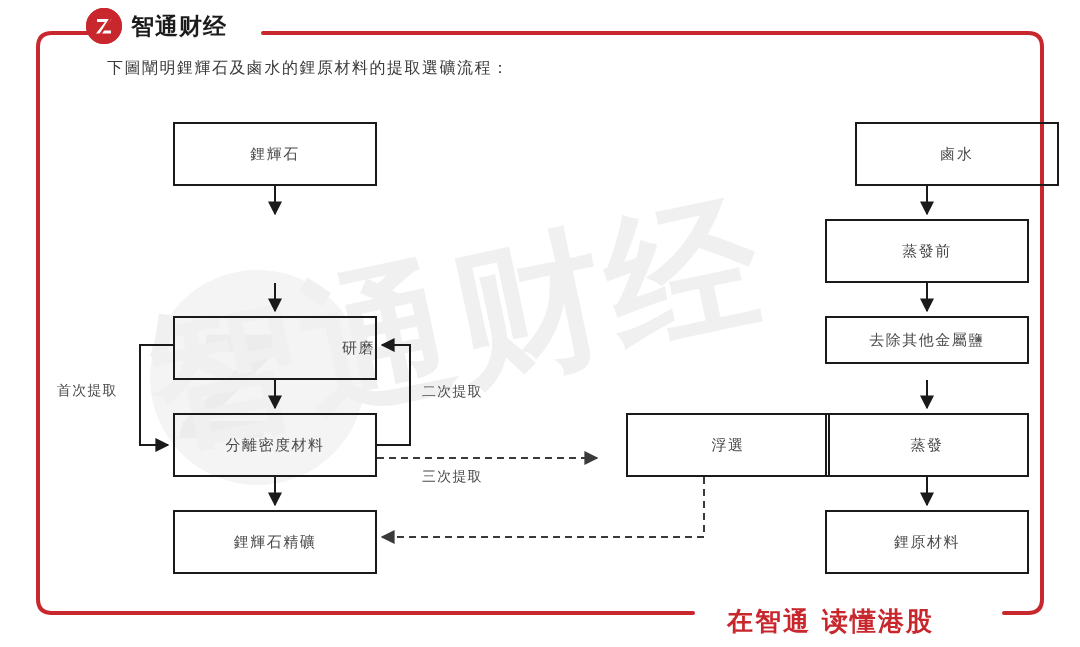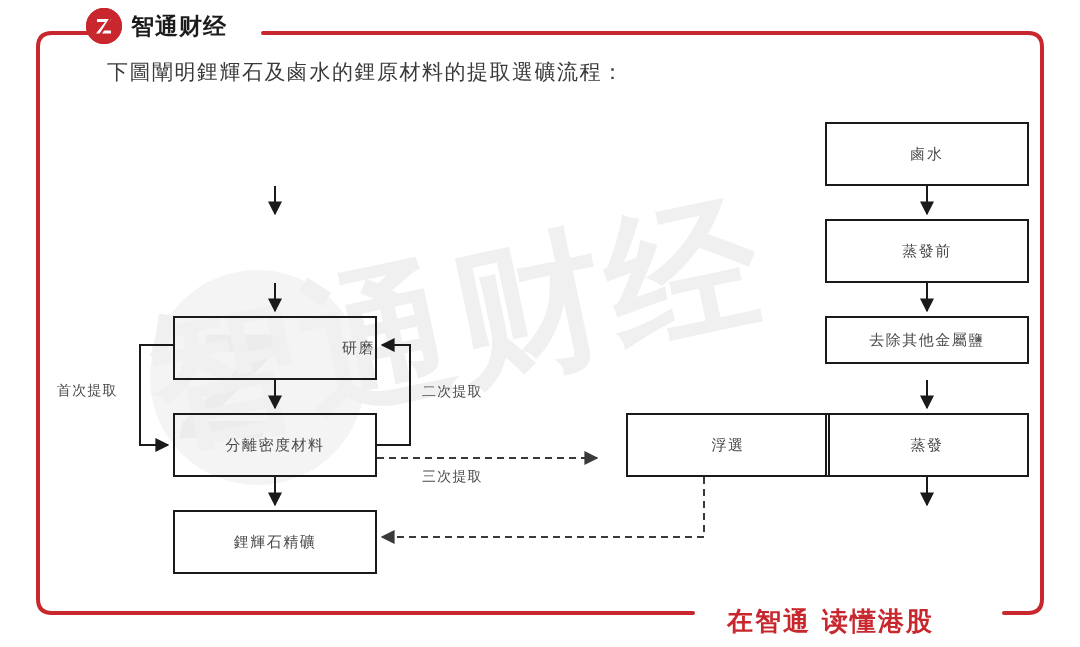--- a/index.html
+++ b/index.html
@@ -86,21 +86,21 @@
     color: #1b1b1b;
     letter-spacing: 1px;
     white-space: nowrap;
   }
 
   .subtitle {
     position: absolute;
     left: 107px;
     top: 58px;
     font-family: "DejaVu Sans", sans-serif;
-    font-size: 21px;
+    font-size: 16px;
     color: #3a3a3a;
     letter-spacing: 1.5px;
     white-space: nowrap;
   }
 
   
   .node {
     position: absolute;
     box-sizing: border-box;
     border: 2px solid #1a1a1a;
@@ -197,45 +197,51 @@
     <path d="M 377 458 L 597 458" fill="none" stroke="#3a3a3a" stroke-width="2" stroke-dasharray="7 5" marker-end="url(#arrow-dashed)"></path>
 
     <path d="M 704 477 L 704 537 L 382 537" fill="none" stroke="#3a3a3a" stroke-width="2" stroke-dasharray="7 5" marker-end="url(#arrow-dashed)"></path>
 
     <line x1="927" y1="186" x2="927" y2="214" stroke="#1a1a1a" stroke-width="2" marker-end="url(#arrow-solid)"></line>
     <line x1="927" y1="283" x2="927" y2="311" stroke="#1a1a1a" stroke-width="2" marker-end="url(#arrow-solid)"></line>
     <line x1="927" y1="380" x2="927" y2="408" stroke="#1a1a1a" stroke-width="2" marker-end="url(#arrow-solid)"></line>
     <line x1="927" y1="477" x2="927" y2="505" stroke="#1a1a1a" stroke-width="2" marker-end="url(#arrow-solid)"></line>
   </svg>
 
+  <div class="node" style="left:173px; top:122px; width:204px; height:64px;">
+    <span>鋰輝石</span>
+  </div>
   <div class="node" style="left:173px; top:316px; width:204px; height:64px;justify-content:flex-end;">
     <span>研磨</span>
   </div>
   <div class="node" style="left:173px; top:413px; width:204px; height:64px;">
     <span>分離密度材料</span>
   </div>
   <div class="node" style="left:173px; top:510px; width:204px; height:64px;">
     <span>鋰輝石精礦</span>
   </div>
 
   <div class="node" style="left:602px; top:413px; width:204px; height:64px;margin-left:24px;">
     <span>浮選</span>
   </div>
 
-  <div class="node" style="left:825px; top:122px; width:204px; height:64px;">
+  <div class="node" style="left:855px; top:122px; width:204px; height:64px;">
     <span>鹵水</span>
   </div>
   <div class="node" style="left:825px; top:219px; width:204px; height:64px;">
     <span>蒸發前</span>
   </div>
   <div class="node" style="left:825px; top:316px; width:204px; height:48px;">
     <span>去除其他金屬鹽</span>
   </div>
   <div class="node" style="left:825px; top:413px; width:204px; height:64px;">
     <span>蒸發</span>
+  </div>
+  <div class="node" style="left:825px; top:510px; width:204px; height:64px;">
+    <span>鋰原材料</span>
   </div>
 
   <div class="edge-label" style="left:57px; top:382px;">首次提取</div>
   <div class="edge-label" style="left:422px; top:383px;">二次提取</div>
   <div class="edge-label" style="left:422px; top:468px;">三次提取</div>
 
   <div class="slogan">在智通 读懂港股</div>
 
 </div>
 

